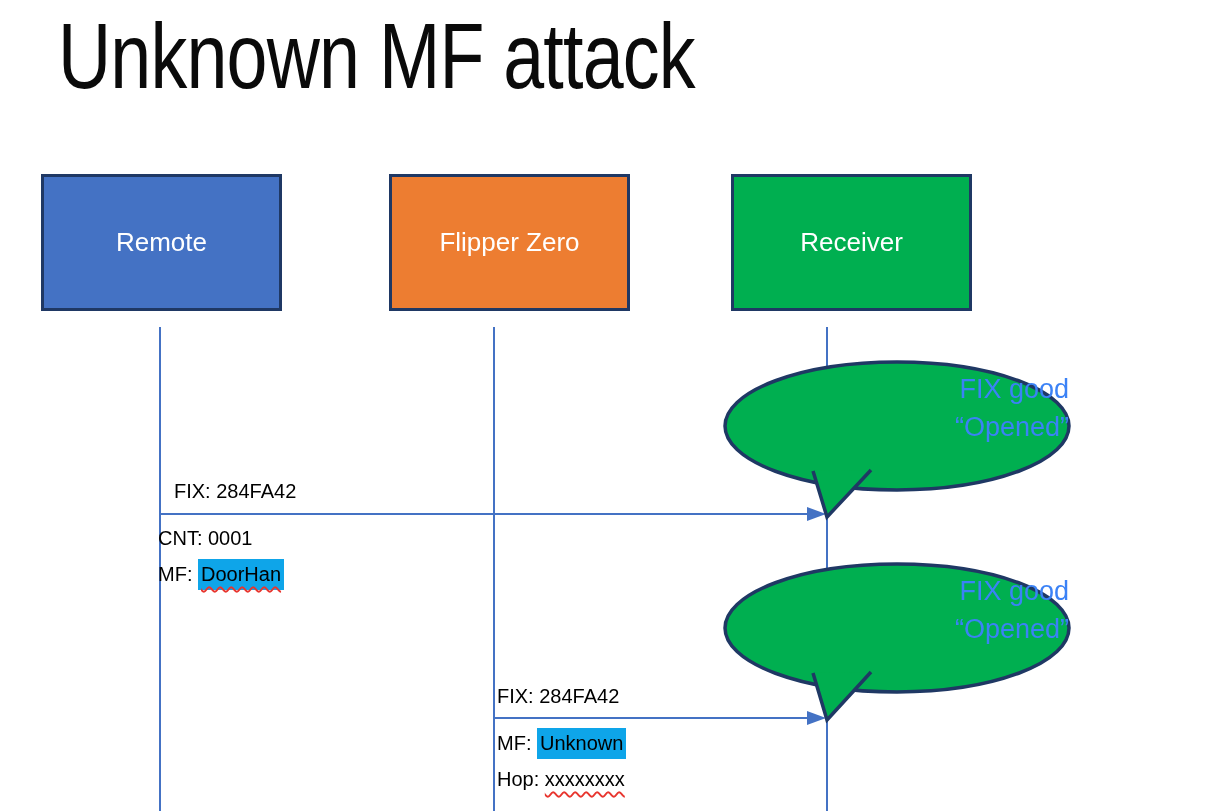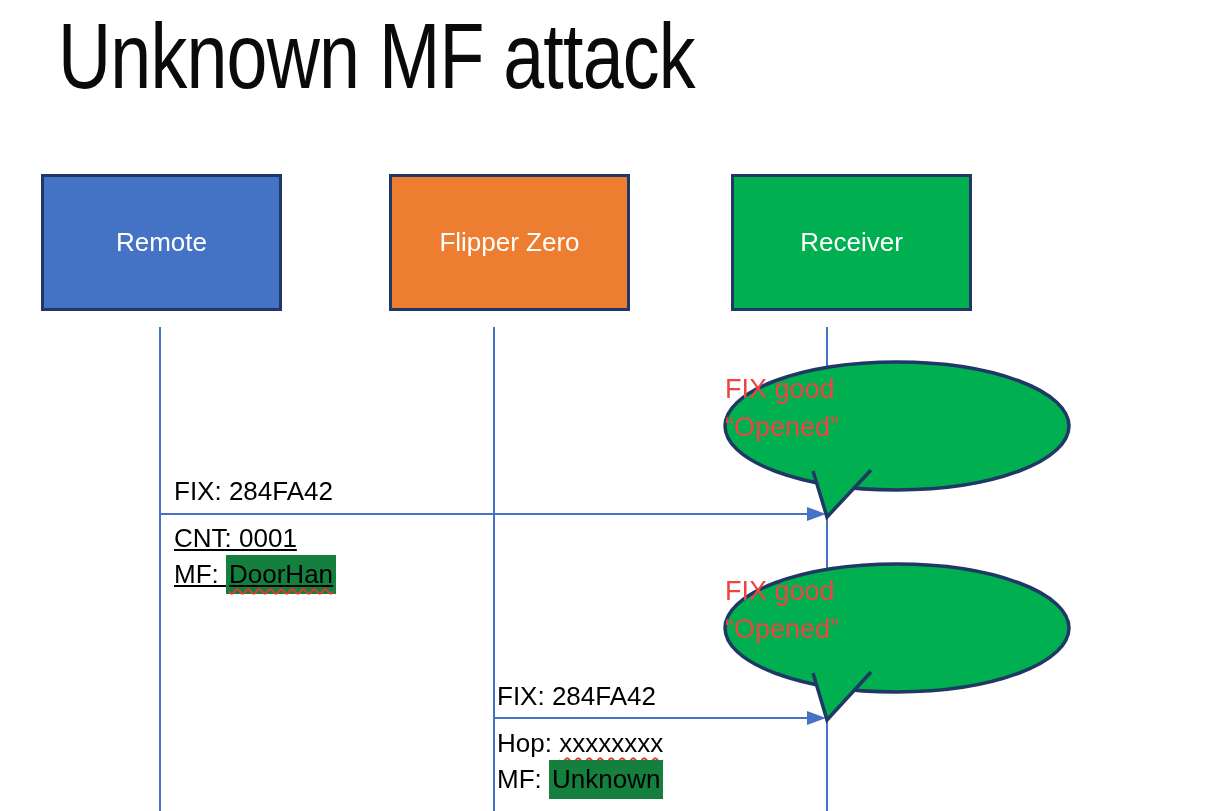--- a/index.html
+++ b/index.html
@@ -66,50 +66,50 @@
     left: 0; top: 0;
     width: 1216px;
     height: 811px;
     pointer-events: none;
   }
 
   
   .msg-label {
     position: absolute;
     color: #000000;
-    font-size: 26px;
+    font-size: 20px;
     line-height: 36px;
     white-space: nowrap;
   }
   .msg1-above { left: 174px; top: 476px; line-height: 30px; }
-  .msg1-below { left: 174px; top: 520px; text-decoration: underline; }
+  .msg1-below { left: 158px; top: 520px; }
   .msg2-above { left: 497px; top: 681px; line-height: 30px; }
   .msg2-below { left: 497px; top: 725px; }
 
   .hl {
-    background: #15803d;
+    background: #0ea5e9;
     padding: 4px 3px 5px 3px;
   }
   .squiggle {
     text-decoration-line: underline;
     text-decoration-style: wavy;
     text-decoration-color: #E8352E;
     text-decoration-thickness: 2px;
     text-underline-offset: 5px;
   }
 
   
   .callout-text {
     position: absolute;
     width: 344px;
     left: 725px;
-    color: #ef4444;
+    color: #3b82f6;
     font-size: 27px;
     line-height: 38px;
-    text-align: left;
+    text-align: right;
     white-space: nowrap;
   }
   .callout1-text { top: 370px; }
   .callout2-text { top: 572px; }
 </style>
 </head>
 <body>
 
 <div class="slide">
 
@@ -158,24 +158,24 @@
       <span>CNT: 0001</span>
     </div>
     <div>
       <span>MF: </span><span class="hl squiggle">DoorHan</span>
     </div>
   </div>
 
   <div class="msg-label msg2-above">FIX: 284FA42</div>
   <div class="msg-label msg2-below">
     <div>
-      <span>Hop: </span><span class="squiggle">xxxxxxxx</span>
+      <span>MF: </span><span class="hl">Unknown</span>
     </div>
     <div>
-      <span>MF: </span><span class="hl">Unknown</span>
+      <span>Hop: </span><span class="squiggle">xxxxxxxx</span>
     </div>
   </div>
 
   <div class="callout-text callout1-text">
     <div>FIX good</div>
     <div>“Opened”</div>
   </div>
   <div class="callout-text callout2-text">
     <div>FIX good</div>
     <div>“Opened”</div>

